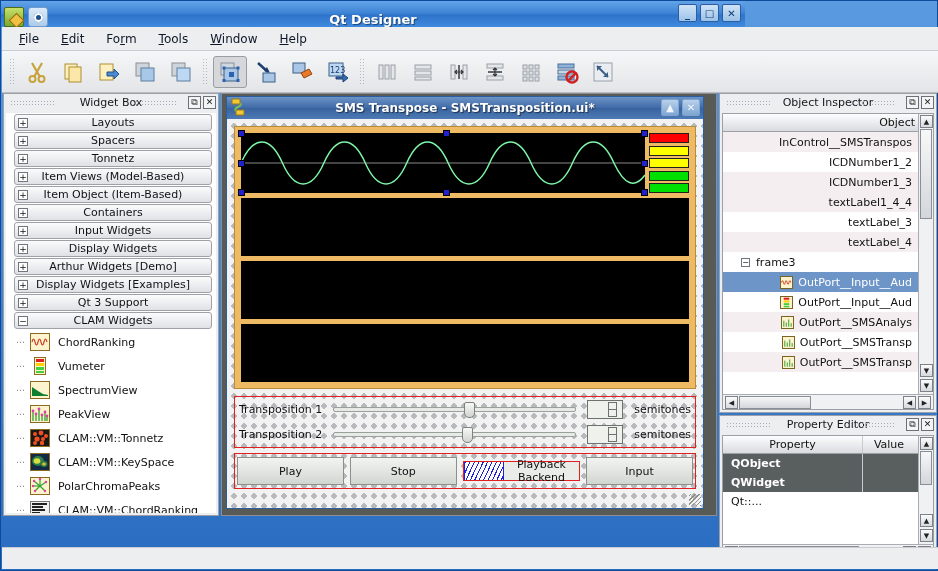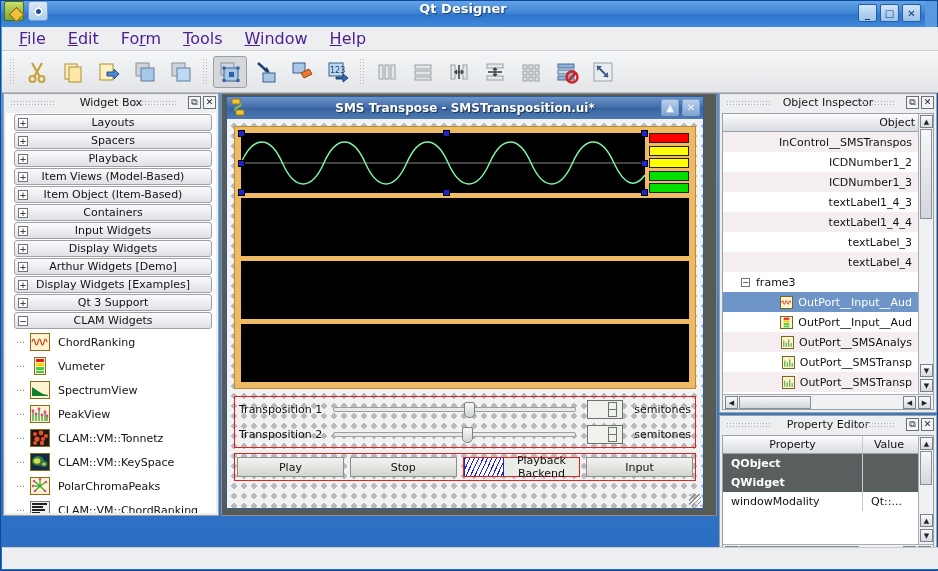--- a/index.html
+++ b/index.html
@@ -10,23 +10,23 @@
     background: #0a3d91;
   }
   #app {
     position:relative; width:938px; height:571px;
     background: linear-gradient(to bottom,#5a9ae0 0%, #2a6cc0 100%);
     border: 1px solid #0c4a9c;
   }
 
   
   .titlebar {
-    position:absolute; left:0; top:0; width:924px; height:26px;
+    position:absolute; left:0; top:0; width:744px; height:26px;
     background: linear-gradient(to bottom,#63a3e8 0%,#3f85d6 45%,#2f74cb 55%,#3f8ade 100%);
-    display:flex; align-items:flex-start;
+    display:flex; align-items:flex-end;
   }
   .tb-icon-app {
     width:20px;height:20px;margin-left:3px;border-radius:2px;
     background: linear-gradient(to bottom,#c8e06a,#7aa830);
     border:1px solid #4e6d18; position:relative;
   }
   .tb-icon-app:after{
     content:""; position:absolute; right:1px; bottom:0px; width:9px;height:9px;
     background:#f0c040; transform:rotate(45deg); border:1px solid #8a6a12;
   }
@@ -53,21 +53,21 @@
     display:flex;align-items:center;justify-content:center;
     font-size:10px; color:#103a70; font-weight:bold;
   }
 
   
   .menubar {
     position:absolute; left:1px; top:26px; width:936px; height:24px;
     background:#eceef0; border-bottom:1px solid #c9ccd0;
     display:flex; align-items:center; padding-left:8px; gap:4px;
   }
-  .menu-item { padding:3px 9px; font-size:16px; color:#4c1d95; cursor:default; }
+  .menu-item { padding:3px 9px; font-size:12px; color:#0f172a; cursor:default; }
   .menu-item u { text-decoration:underline; }
 
   
   .toolbar {
     position:absolute; left:1px; top:50px; width:936px; height:42px;
     background: linear-gradient(to bottom,#f5f6f7,#e3e5e8);
     border-bottom:1px solid #b9bcc0;
     display:flex; align-items:center; padding-left:4px;
   }
   .grip { width:7px;height:28px; margin:0 3px;
@@ -189,21 +189,21 @@
   .slider .groove { height:5px; width:100%; background:#e7eae6; border:1px solid #9aa09a; border-radius:2px;}
   .slider .handle { position:absolute; width:11px;height:16px;
     background: linear-gradient(to bottom,#f7f8f7,#cfd4cf); border:1px solid #7c827c;
     border-radius:2px 2px 5px 5px; }
   .spin { width:36px;height:19px; background:#eef1ec; border:1px solid #6d726d; position:relative;}
   .spin .btns { position:absolute; right:5px; top:1px; width:9px; height:15px;
     border:1px solid #6d726d; background:#eef1ec; }
   .spin .btns:after{content:"";position:absolute;left:0;right:0;top:6px;height:1px;background:#6d726d;}
 
   .btnrow { display:flex; align-items:center; gap:6px; padding:3px 2px; }
-  .pbtn { flex:1; height:20px; border:1px solid #8b9089;
+  .pbtn { flex:1; height:28px; border:1px solid #8b9089;
     background: linear-gradient(to bottom,#f3f4f2,#d2d6d0);
     display:flex;align-items:center;justify-content:center; font-size:11px; color:#111; }
   .pbback { flex:1.1; height:20px; border:1px solid #e02020;
     display:flex; align-items:center; background:#e9ece7; }
   .hatch { width:40px; height:18px; border-left:1px solid #2020e0; border-right:1px solid #2020e0;
     background:#fff;
     background-image: repeating-linear-gradient(115deg, #2020e0 0 1px, transparent 1px 4px); }
   .pbback .pbl { flex:1; text-align:center; font-size:11px; color:#111; }
 
   .resize-grip { position:absolute; right:2px; bottom:2px; width:12px;height:12px;
@@ -401,21 +401,21 @@
       <div class="wb-cat">
         <span class="exp">+</span>
         <span>Layouts</span>
         </div>
       <div class="wb-cat">
         <span class="exp">+</span>
         <span>Spacers</span>
         </div>
       <div class="wb-cat">
         <span class="exp">+</span>
-        <span>Playback</span>
+        <span>Tonnetz</span>
         </div>
       <div class="wb-cat">
         <span class="exp">+</span>
         <span>Item Views (Model-Based)</span>
         </div>
       <div class="wb-cat">
         <span class="exp">+</span>
         <span>Item Object (Item-Based)</span>
         </div>
       <div class="wb-cat">
@@ -682,23 +682,20 @@
       <div style="position:absolute;left:0;right:15px;top:18px;bottom:15px;overflow:hidden;">
         <div class="oi-row alt">
           <span>InControl__SMSTranspos</span>
           </div>
         <div class="oi-row">
           <span>ICDNumber1_2</span>
           </div>
         <div class="oi-row alt">
           <span>ICDNumber1_3</span>
           </div>
-        <div class="oi-row">
-          <span>textLabel1_4_3</span>
-          </div>
         <div class="oi-row alt">
           <span>textLabel1_4_4</span>
           </div>
         <div class="oi-row">
           <span>textLabel_3</span>
           </div>
         <div class="oi-row alt">
           <span>textLabel_4</span>
           </div>
         <div class="oi-row node">
@@ -801,21 +798,20 @@
       <div style="position:absolute;left:0;right:15px;top:18px;bottom:15px;overflow:hidden;">
         <div class="pe-row group">
           <div class="pe-col-a">QObject</div>
           <div class="pe-col-b"></div>
         </div>
         <div class="pe-row group">
           <div class="pe-col-a">QWidget</div>
           <div class="pe-col-b"></div>
         </div>
         <div class="pe-row prop white">
-          <div class="pe-col-a">windowModality</div>
           <div class="pe-col-b">Qt::...</div>
         </div>
       </div>
 
       <div class="sb-v" style="bottom:15px;">
         <div class="sb-btn">▲</div>
         <div class="sb-thumb" style="margin:0 1px;height:34px;"></div>
         <div class="sb-btn" style="position:absolute;bottom:16px;">▲</div>
         <div class="sb-btn" style="position:absolute;bottom:1px;">▼</div>
       </div>

